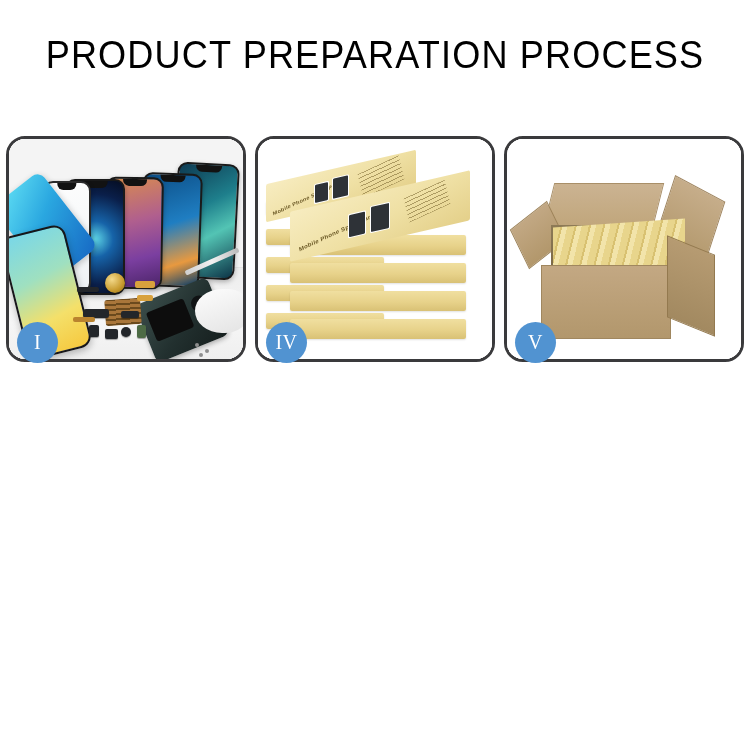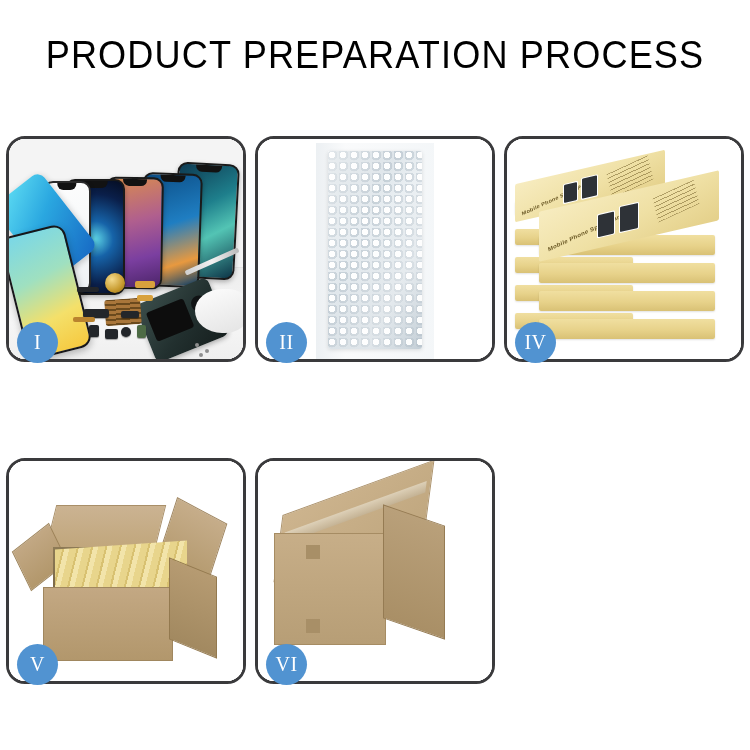--- a/index.html
+++ b/index.html
@@ -446,29 +446,20 @@
         <div class="screw" style="left:186px;top:204px;"></div>
         <div class="screw" style="left:196px;top:210px;"></div>
         <div class="screw" style="left:190px;top:214px;"></div>
         <div class="tweezers"></div>
         <div class="hand"></div>
       </div>
     </div>
     <div class="badge">I</div>
   </div>
 
-  <div class="panel">
-    <div class="panel-inner">
-      <div class="scene-bubble">
-        <div class="bubble-sleeve"></div>
-        <div class="bubble-pack"></div>
-      </div>
-    </div>
-    <div class="badge">II</div>
-  </div>
 
 
   <div class="panel">
     <div class="panel-inner">
       <div class="scene-stack">
 
         <div class="sbox" style="left:8px;top:62px;width:118px;height:14px;"></div>
         <div class="sbox" style="left:8px;top:90px;width:118px;height:16px;"></div>
         <div class="sbox" style="left:8px;top:118px;width:118px;height:16px;"></div>
         <div class="sbox" style="left:8px;top:146px;width:118px;height:16px;"></div>
@@ -513,28 +504,14 @@
         <div class="c-flap-left"></div>
         <div class="c-inner"></div>
         <div class="c-goods"></div>
         <div class="c-front"></div>
         <div class="c-side"></div>
       </div>
     </div>
     <div class="badge">V</div>
   </div>
 
-  <div class="panel">
-    <div class="panel-inner">
-      <div class="scene-sealed">
-        <div class="s-sheen"></div>
-        <div class="s-top"></div>
-        <div class="s-tape"></div>
-        <div class="s-front"></div>
-        <div class="s-side"></div>
-        <div class="s-seam"></div>
-        <div class="s-seam2"></div>
-      </div>
-    </div>
-    <div class="badge">VI</div>
-  </div>
 
 </div>
 
 </body></html>

